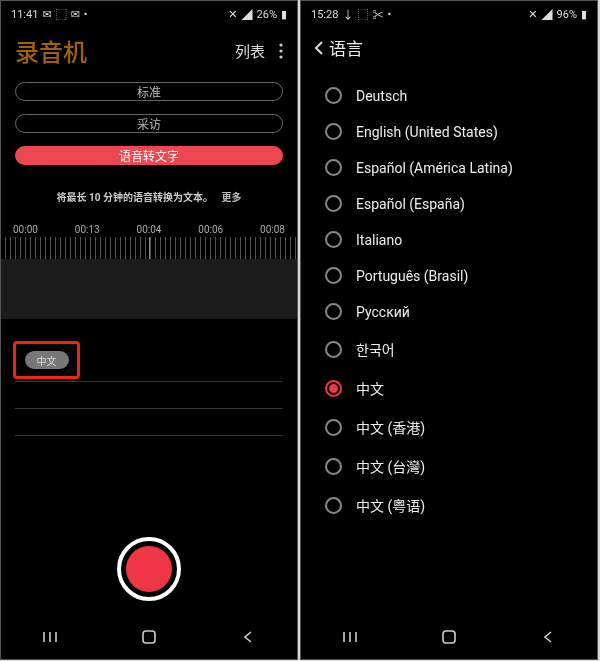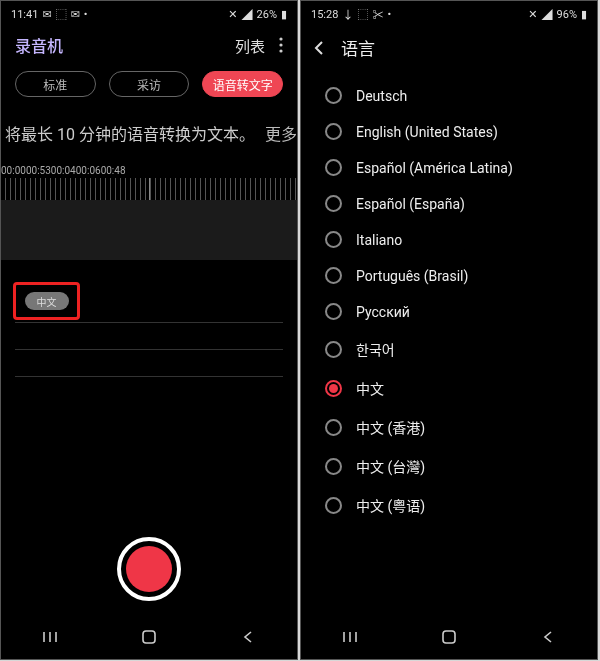--- a/index.html
+++ b/index.html
@@ -8,37 +8,37 @@
   .phone { width: 298px; height: 660px; background: #000; color: #fff; position: relative; overflow: hidden; border: 1px solid #555; }
   .phone-left { margin-right: 2px; }
 
   
   .status { height: 26px; display: flex; align-items: center; justify-content: space-between; padding: 0 10px; font-size: 11px; color: #ddd; }
   .status .sicons { display: flex; gap: 4px; align-items: center; }
   .status .sicons span { font-size: 11px; }
 
   
   .l-header { display: flex; align-items: center; justify-content: space-between; padding: 6px 14px 10px 14px; }
-  .l-title { font-size: 16px; font-weight: 500; color: #c4b5fd; }
+  .l-title { font-size: 24px; font-weight: 500; color: #a16207; }
   .l-header-right { display: flex; align-items: center; gap: 14px; }
   .l-list { font-size: 15px; color: #ddd; cursor: pointer; text-align: center; }
   .l-more { color: #ccc; cursor:pointer; }
   .l-more svg { width: 4px; height: 16px; display:block; }
 
   
-  .l-tabs { display: flex; gap: 13px; padding: 4px 14px 10px 14px; }
+  .l-tabs { display: flex; gap: 13px; padding: 4px 14px 10px 14px; flex-direction: column; }
   .l-tab { flex:1; height: 26px; border: 1px solid #666; border-radius: 14px; display: flex; align-items:center; justify-content:center; font-size: 12px; color:#bbb; background: transparent; cursor:pointer; }
   .l-tab.active { background:#ef4654; border-color:#ef4654; color:#fff; }
 
   
-  .l-hint { text-align:right; font-size:16px; color:#ccc; padding: 14px 0 20px 0; }
+  .l-hint { text-align:center; font-size:10px; color:#ccc; padding: 14px 0 20px 0; font-weight: bold; }
   .l-hint .more { color:#bbb; margin-left:6px; cursor:pointer; }
 
   
-  .ruler-labels { display:flex; padding: 0 0; font-size:10px; color:#aaa; }
+  .ruler-labels { display:flex; justify-content:space-between; padding: 0 12px; font-size:10px; color:#aaa; }
   .ruler { height: 22px; margin-top:2px; background: repeating-linear-gradient(to right, transparent 0, transparent 4px, #555 4px, #555 5px); position:relative; }
   .ruler::after { content:""; position:absolute; left:50%; top:0; width:1px; height:100%; background:#888; }
 
   
   .wave-area { height: 60px; background:#1b1b1b; }
 
   .tag-area { position: relative; padding: 28px 18px 0 18px; }
   .chip-wrap { position:relative; width: 55px; height: 26px; display:flex; align-items:center; justify-content:center; }
   .chip-wrap::before { content:""; position:absolute; left:-6px; top:-6px; right:-6px; bottom:-6px; border:3px solid #e22; border-radius:4px; }
   .chip { width:44px; height:18px; background:#777; border-radius:10px; font-size:10px; color:#ddd; display:flex; align-items:center; justify-content:center; z-index:1; }
@@ -48,21 +48,21 @@
 
   
   .l-record { position:absolute; bottom: 58px; left:50%; transform:translateX(-50%); width:64px; height:64px; border-radius:50%; border:4px solid #fff; display:flex; align-items:center; justify-content:center; cursor:pointer; }
   .l-record .inner { width:46px; height:46px; border-radius:50%; background:#ef3647; }
 
   
   .nav { position:absolute; bottom:0; left:0; right:0; height:44px; display:flex; align-items:center; justify-content:space-around; color:#ccc; }
   .nav-btn { cursor:pointer; display:flex; align-items:center; justify-content:center; width:40px; height:20px; }
 
   
-  .r-header { display:flex; align-items:center; gap:12px; padding: 8px 14px 14px 8px; }
+  .r-header { display:flex; align-items:center; gap:0; padding: 8px 14px 14px 8px; }
   .r-back { cursor:pointer; display:flex; align-items:center; }
   .r-title { font-size:17px; color:#eee; }
 
   .lang-list { padding: 4px 0 0 0; }
   .lang-item { display:flex; align-items:center; gap:14px; padding: 9px 20px 10px 24px; font-size:14px; color:#eee; cursor:pointer; }
   .radio { width:17px; height:17px; border:2px solid #888; border-radius:50%; flex-shrink:0; display:flex; align-items:center; justify-content:center; }
   .radio.sel { border-color:#ef3647; }
   .radio.sel::after { content:""; width:9px; height:9px; border-radius:50%; background:#ef3647; }
 
 </style>
@@ -106,24 +106,24 @@
     <div class="l-tab active">语音转文字</div>
   </div>
 
   <div class="l-hint">
     <span>将最长 10 分钟的语音转换为文本。</span>
     <span class="more">更多</span>
   </div>
 
   <div class="ruler-labels">
     <span>00:00</span>
-    <span>00:53</span>
+    <span>00:13</span>
     <span>00:04</span>
     <span>00:06</span>
-    <span>00:48</span>
+    <span>00:08</span>
   </div>
   <div class="ruler"></div>
   <div class="wave-area"></div>
 
   <div class="tag-area">
     <div class="chip-wrap">
       <div class="chip">中文</div>
     </div>
   </div>
 

